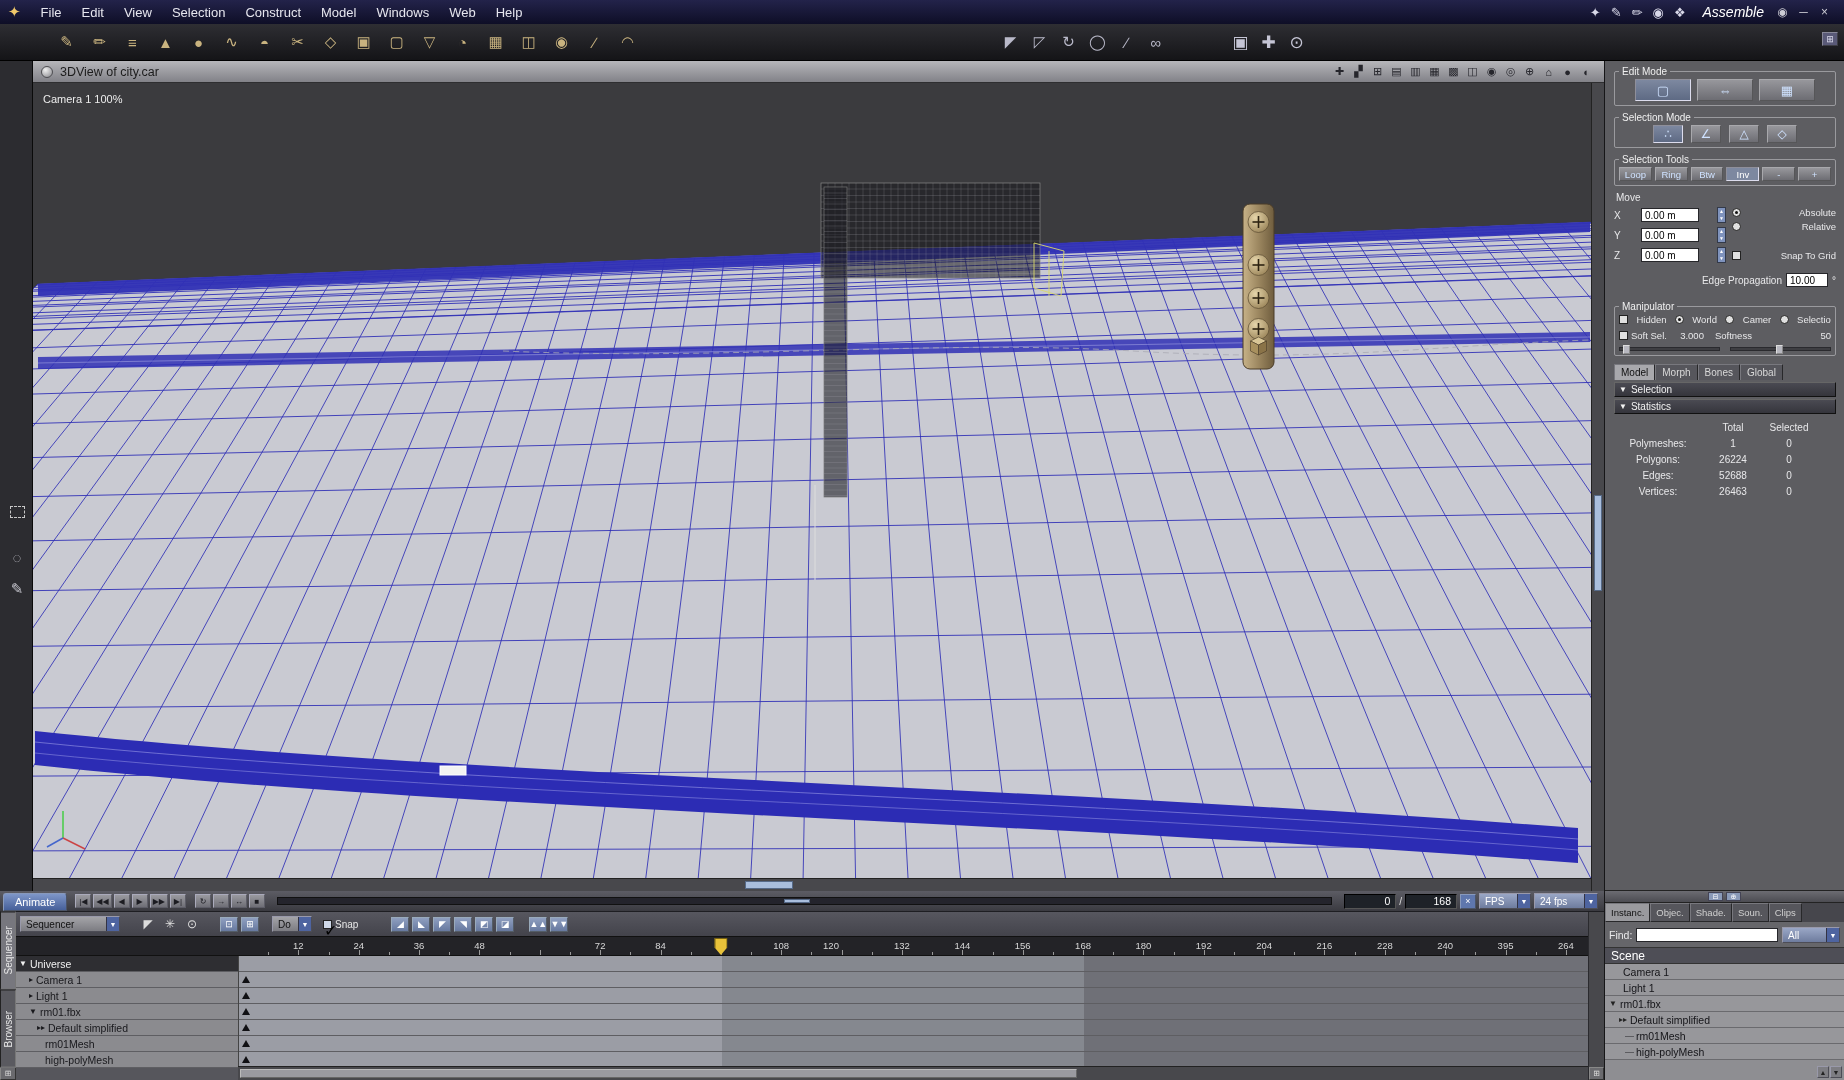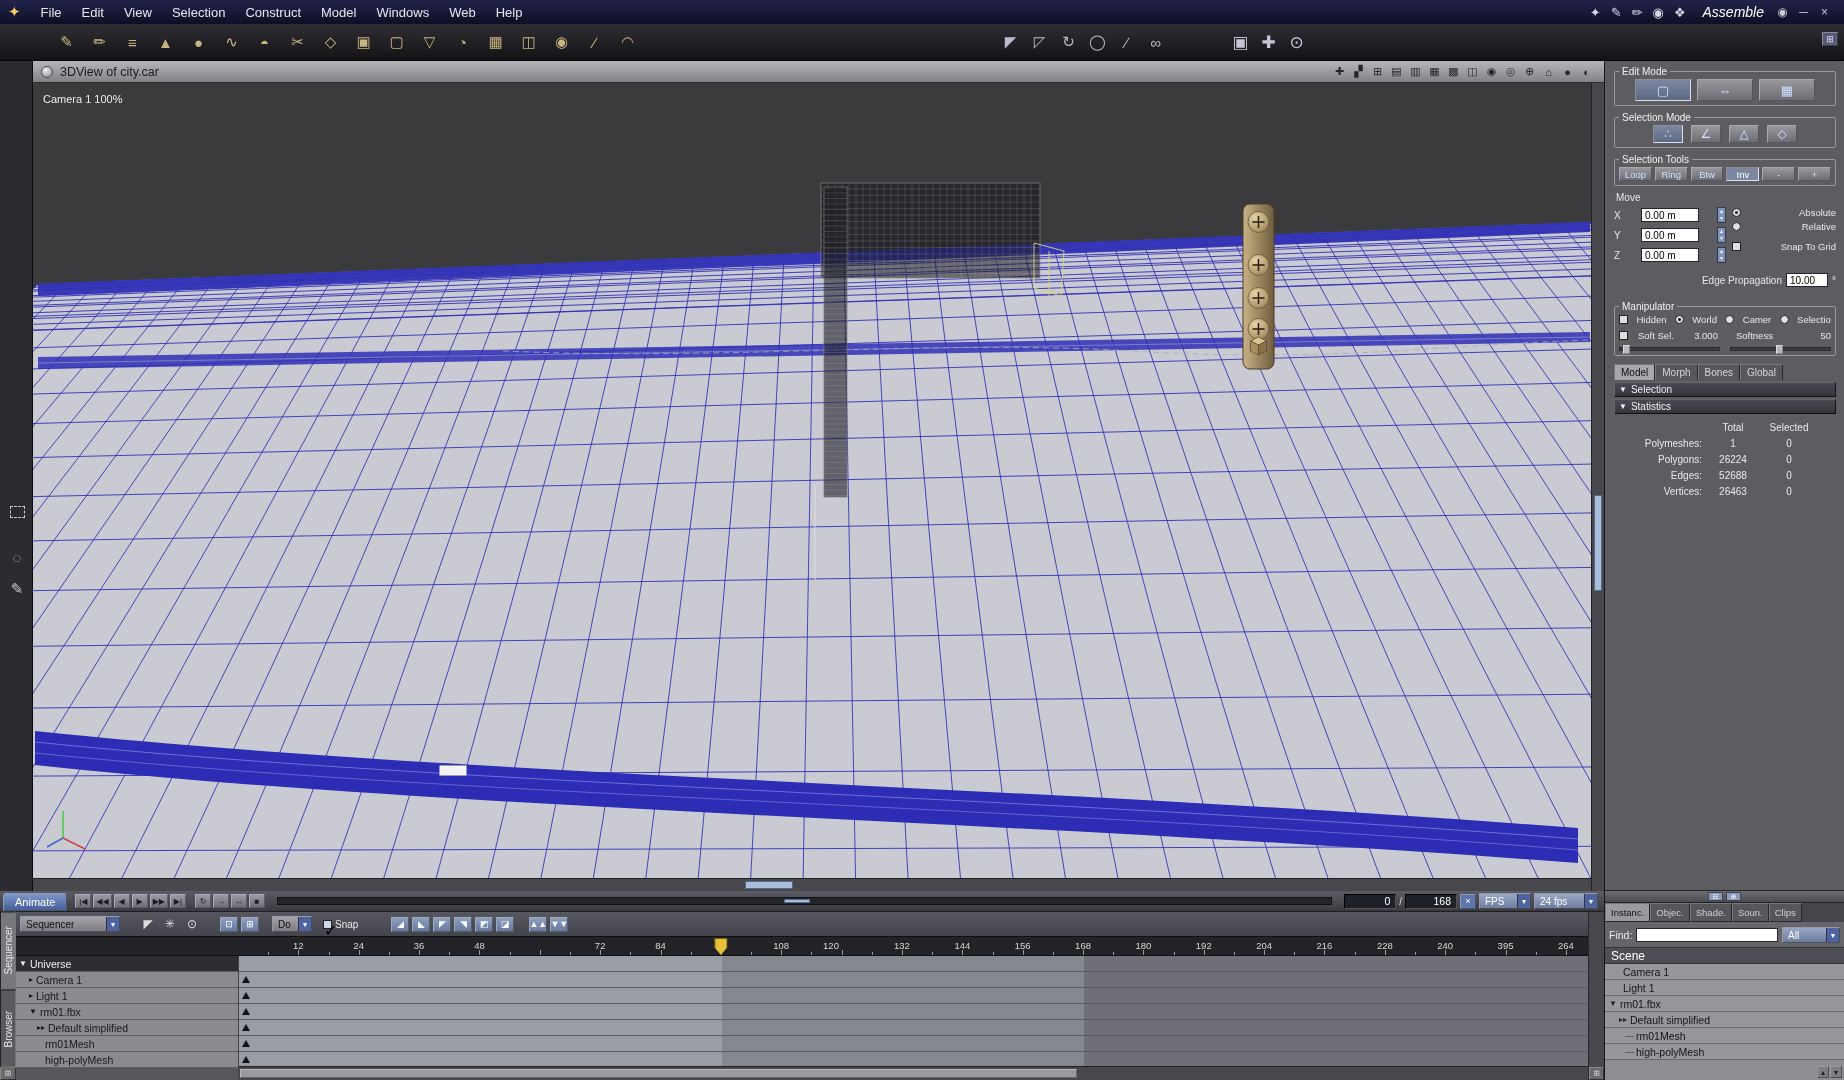--- a/index.html
+++ b/index.html
@@ -77,21 +77,21 @@
   .groove { height:4px; background:#3e3e42; border:1px solid #2a2a2e; position:relative; }
   .groove .gthumb { position:absolute; top:-3px; width:7px; height:9px; background:#b8b8c0; border:1px outset #ddd; }
   .hdrbar { height:15px; background:linear-gradient(#4a4a52,#35353c); border:1px outset #666;
     display:flex; align-items:center; color:#f2f2f2; font-size:10px; padding:0 4px; gap:4px; margin:2px 0 0 0; }
   .tri { font-size:8px; }
   .tray-tabs { display:flex; margin-top:8px; }
   .ttab { font-size:10px; padding:2px 6px 2px; background:#56565c; color:#d8d8d8; border:1px outset #78787e; border-bottom:none; }
   .ttab.active { background:#a8a8ac; color:#101010; }
   .stats { font-size:10px; margin-top:5px; }
   .st-row { display:flex; height:16px; align-items:center; }
-  .st-label { width:92px; text-align:right; padding-right:4px; }
+  .st-label { width:92px; text-align:center; padding-right:4px; }
   .st-total { width:54px; text-align:center; }
   .st-sel { width:58px; text-align:center; }
   .tray-splitter { height:13px; background:linear-gradient(#6c6c72,#4c4c52); border-top:1px solid #222;
     border-bottom:1px solid #222; display:flex; align-items:center; justify-content:center; gap:3px; }
   .split-btn { width:15px; height:9px; background:#8a9ab8; border:1px solid #445; color:#fff;
     font-size:7px; line-height:7px; text-align:center; }
   .tray-bottom { flex:1; background:#66666a; display:flex; flex-direction:column; position:relative; }
   .tb-tabs { display:flex; background:#46464c; }
   .tb-tab { font-size:9.5px; padding:3px 5px; background:#56565c; color:#d0d0d0; border:1px outset #78787e; white-space:nowrap; }
   .tb-tab.active { background:#9a9a9e; color:#111; }
@@ -574,21 +574,21 @@
                 <span>▲</span>
                 <span>▼</span>
               </span>
           </div>
         </div>
         <div style="flex:1;padding-left:6px">
           <div class="row" style="margin-bottom:3px">
             <span class="radio sel"></span>
             <span class="lbl-sm">Absolute</span>
           </div>
-          <div class="row" style="margin-bottom:9px">
+          <div class="row" style="margin-bottom:18px">
             <span class="radio"></span>
             <span class="lbl-sm">Relative</span>
           </div>
           <div class="row">
             <span class="chk"></span>
             <span class="lbl-sm">Snap To Grid</span>
           </div>
         </div>
       </div>
 
@@ -603,21 +603,21 @@
         <div class="row" style="gap:2px">
           <span class="chk"></span>
           <span class="lbl-sm">Hidden</span>
           <span class="radio sel"></span>
           <span class="lbl-sm">World</span>
           <span class="radio"></span>
           <span class="lbl-sm">Camer</span>
           <span class="radio"></span>
           <span class="lbl-sm">Selectio</span>
         </div>
-        <div class="row" style="margin-top:5px;gap:10px">
+        <div class="row" style="margin-top:5px;gap:3px">
           <span class="chk"></span>
           <span class="lbl-sm">Soft Sel.</span>
           <span class="lbl-sm" style="width:34px;text-align:right">3.000</span>
           <span class="lbl-sm" style="margin-left:8px">Softness</span>
           <span class="lbl-sm" style="margin-left:auto">50</span>
         </div>
         <div class="row" style="margin-top:6px;gap:10px">
           <span class="groove" style="flex:1">
               <span class="gthumb" style="left:3px"></span>
             </span>

